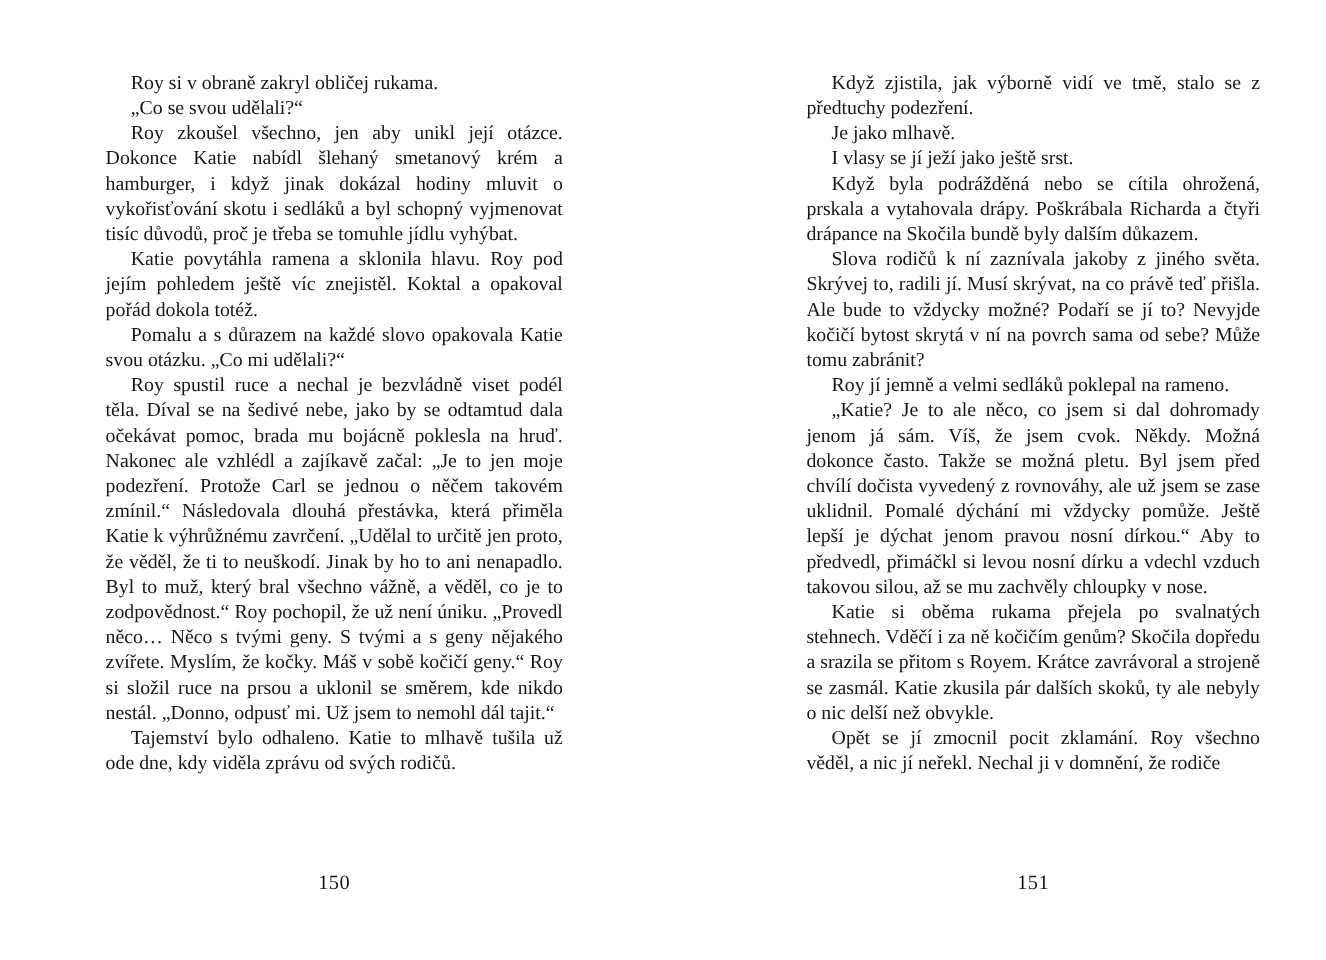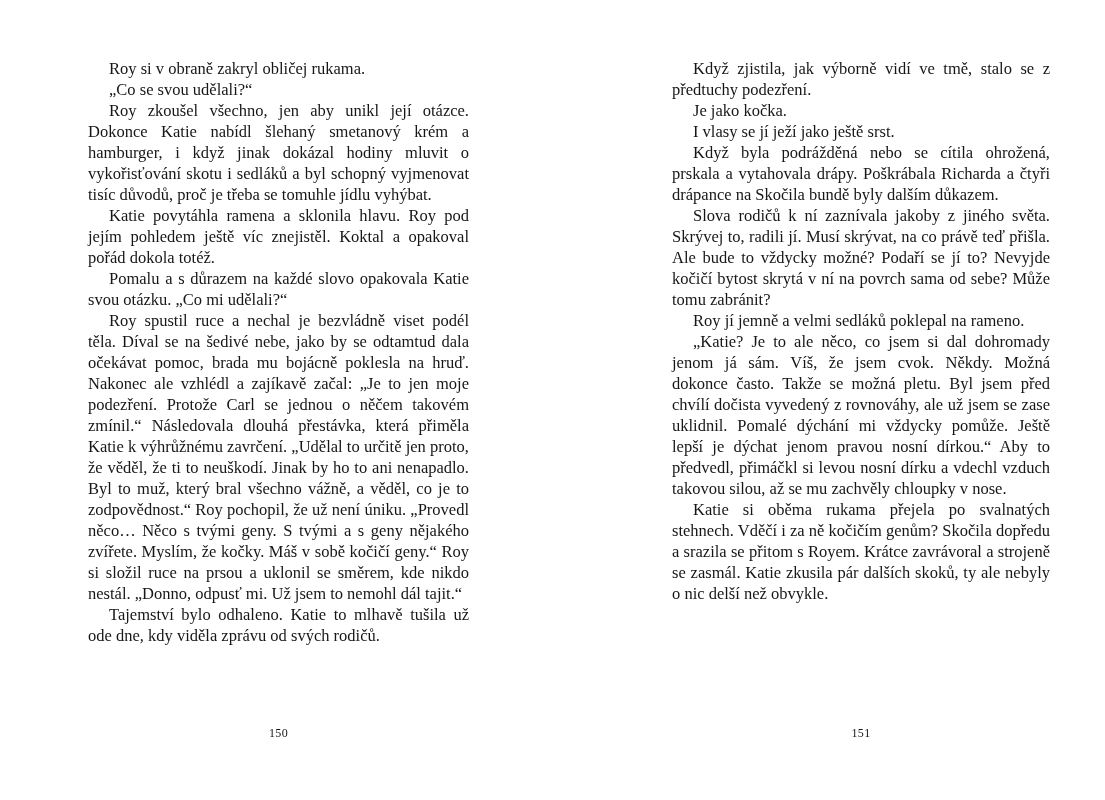--- a/index.html
+++ b/index.html
@@ -41,21 +41,21 @@
     line-height: 21px;
     hyphens: auto;
     -webkit-hyphens: auto;
   }
   .page-number {
     position: absolute;
     left: 0;
     right: 0;
     top: 668px;
     text-align: center;
-    font-size: 12px;
+    font-size: 17px;
     letter-spacing: 0.4px;
   }
 </style>
 </head>
 <body>
 
 <div class="spread">
 
   <section class="page page-left" lang="cs">
     <div class="text-block">
@@ -66,24 +66,25 @@
       <p>Pomalu a s důrazem na každé slovo opakovala Katie svou otázku. „Co mi udělali?“</p>
       <p>Roy spustil ruce a nechal je bezvládně viset podél těla. Díval se na šedivé nebe, jako by se odtamtud dala očekávat pomoc, brada mu bojácně poklesla na hruď. Nakonec ale vzhlédl a zajíkavě začal: „Je to jen moje podezření. Protože Carl se jednou o něčem takovém zmínil.“ Následovala dlouhá přestávka, která přiměla Katie k výhrůžnému zavrčení. „Udělal to určitě jen proto, že věděl, že ti to neuškodí. Jinak by ho to ani nenapadlo. Byl to muž, který bral všechno vážně, a věděl, co je to zodpovědnost.“ Roy pochopil, že už není úniku. „Provedl něco… Něco s tvými geny. S tvými a s geny nějakého zvířete. Myslím, že kočky. Máš v sobě kočičí geny.“ Roy si složil ruce na prsou a uklonil se směrem, kde nikdo nestál. „Donno, odpusť mi. Už jsem to nemohl dál tajit.“</p>
       <p>Tajemství bylo odhaleno. Katie to mlhavě tušila už ode dne, kdy viděla zprávu od svých rodičů.</p>
     </div>
     <div class="page-number">150</div>
   </section>
 
   <section class="page page-right" lang="cs">
     <div class="text-block">
       <p>Když zjistila, jak výborně vidí ve tmě, stalo se z předtuchy podezření.</p>
-      <p>Je jako kočka.</p>
+      <p>Je jako mlhavě.</p>
       <p>I vlasy se jí ježí jako ještě srst.</p>
       <p>Když byla podrážděná nebo se cítila ohrožená, prskala a vytahovala drápy. Poškrábala Richarda a čtyři drápance na Skočila bundě byly dalším důkazem.</p>
       <p>Slova rodičů k ní zaznívala jakoby z jiného světa. Skrývej to, radili jí. Musí skrývat, na co právě teď přišla. Ale bude to vždycky možné? Podaří se jí to? Nevyjde kočičí bytost skrytá v ní na povrch sama od sebe? Může tomu zabránit?</p>
       <p>Roy jí jemně a velmi sedláků poklepal na rameno.</p>
       <p>„Katie? Je to ale něco, co jsem si dal dohromady jenom já sám. Víš, že jsem cvok. Někdy. Možná dokonce často. Takže se možná pletu. Byl jsem před chvílí dočista vyvedený z rovnováhy, ale už jsem se zase uklidnil. Pomalé dýchání mi vždycky pomůže. Ještě lepší je dýchat jenom pravou nosní dírkou.“ Aby to předvedl, přimáčkl si levou nosní dírku a vdechl vzduch takovou silou, až se mu zachvěly chloupky v nose.</p>
       <p>Katie si oběma rukama přejela po svalnatých stehnech. Vděčí i za ně kočičím genům? Skočila dopředu a srazila se přitom s Royem. Krátce zavrávoral a strojeně se zasmál. Katie zkusila pár dalších skoků, ty ale nebyly o nic delší než obvykle.</p>
+      <p>Opět se jí zmocnil pocit zklamání. Roy všechno věděl, a nic jí neřekl. Nechal ji v domnění, že rodiče</p>
     </div>
     <div class="page-number">151</div>
   </section>
 
 </div>
 
 </body></html>

